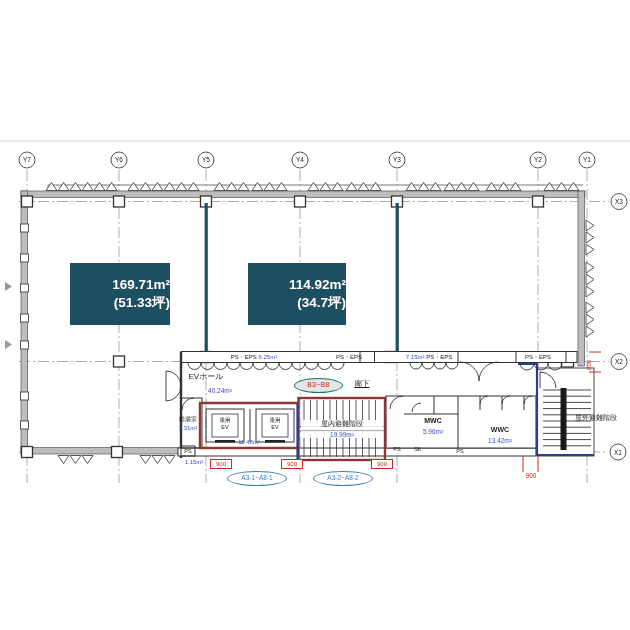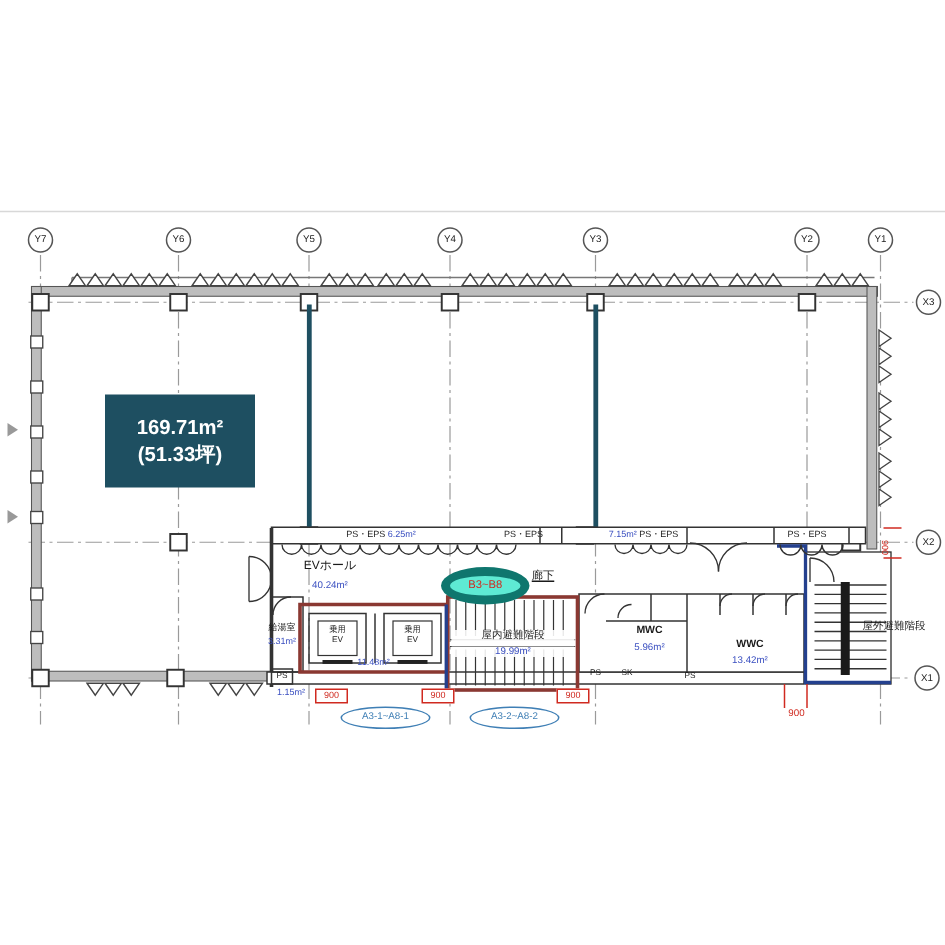--- a/index.html
+++ b/index.html
@@ -4,23 +4,23 @@
 <style>
   html,body{margin:0;padding:0;background:#fff;}
   body{width:630px;height:630px;overflow:hidden;font-family:"Liberation Sans",sans-serif;}
   .stage{position:relative;width:630px;height:630px;background:#fff;}
   svg{position:absolute;left:0;top:0;}
   .lbl{position:absolute;white-space:nowrap;color:#1a1a1a;text-align:center;line-height:1.12;}
   .blue{color:#3a4fc0;}
   .red{color:#d02a20;}
   .tagblue{color:#3f7fb5;}
   .unit{position:absolute;background:#1e4f61;color:#fff;display:flex;flex-direction:column;
-        justify-content:center;align-items:center;font-weight:bold;font-size:13.5px;line-height:1.35;}
+        justify-content:center;align-items:flex-end;font-weight:bold;font-size:13.5px;line-height:1.35;}
   .oval{border:1px solid #3f7fb5;border-radius:50%;background:#fff;}
-  .redoval{border:6px solid #0f766e;border-radius:50%;background:#5eead4;}
+  .redoval{border:1px solid #0f766e;border-radius:50%;background:#e5e5e5;font-family:Liberation Mono, monospace;}
   .boxdim{border:1px solid #d02a20;background:#fff;}
   .stairlbl{background:rgba(255,255,255,0.88);}
 </style>
 </head>
 <body>
 
 <div class="stage">
 
 <svg width="630" height="630" viewBox="0 0 630 630">
   <defs>
@@ -243,31 +243,35 @@
 <div class="lbl" style="left:528px;top:156px;width:20px;font-size:6.5px;">Y2</div>
 <div class="lbl" style="left:577px;top:156px;width:20px;font-size:6.5px;">Y1</div>
 <div class="lbl" style="left:609px;top:198px;width:20px;font-size:6.5px;">X3</div>
 <div class="lbl" style="left:609px;top:358px;width:20px;font-size:6.5px;">X2</div>
 <div class="lbl" style="left:608px;top:448.5px;width:20px;font-size:6.5px;">X1</div>
 
 <div class="unit" style="left:70px;top:263px;width:100px;height:62px;">
   <div>169.71m²</div>
   <div>(51.33坪)</div>
 </div>
+<div class="unit" style="left:248px;top:263px;width:98px;height:62px;">
+  <div>114.92m²</div>
+  <div>(34.7坪)</div>
+</div>
 
 <div class="lbl" style="left:215px;top:353.5px;width:78px;font-size:6px;">
   <span>PS・EPS</span> <span class="blue">6.25m²</span>
 </div>
 <div class="lbl" style="left:331px;top:353.5px;width:36px;font-size:6px;">PS・EPS</div>
 <div class="lbl" style="left:396px;top:353.5px;width:66px;font-size:6px;">
   <span class="blue">7.15m²</span> <span>PS・EPS</span>
 </div>
 <div class="lbl" style="left:517px;top:353.5px;width:42px;font-size:6px;">PS・EPS</div>
 
-<div class="lbl" style="left:185px;top:373px;width:70px;font-size:8px;">EVホール</div>
+<div class="lbl" style="left:171px;top:373px;width:70px;font-size:8px;">EVホール</div>
 <div class="lbl blue" style="left:185px;top:387px;width:70px;font-size:6.5px;">40.24m²</div>
 <div class="lbl redoval red" style="left:294px;top:378px;width:47px;height:13px;font-size:7.5px;line-height:12px;">B3~B8</div>
 <div class="lbl" style="left:348px;top:380px;width:28px;font-size:7.5px;text-decoration:underline;">廊下</div>
 
 <div class="lbl" style="left:172px;top:416px;width:32px;font-size:6px;">給湯室</div>
 <div class="lbl blue" style="left:172px;top:425px;width:32px;font-size:6px;">3.31m²</div>
 
 <div class="lbl" style="left:207px;top:417px;width:36px;font-size:5.5px;line-height:1.25;">
   <div>乗用</div>
   <div>EV</div>

